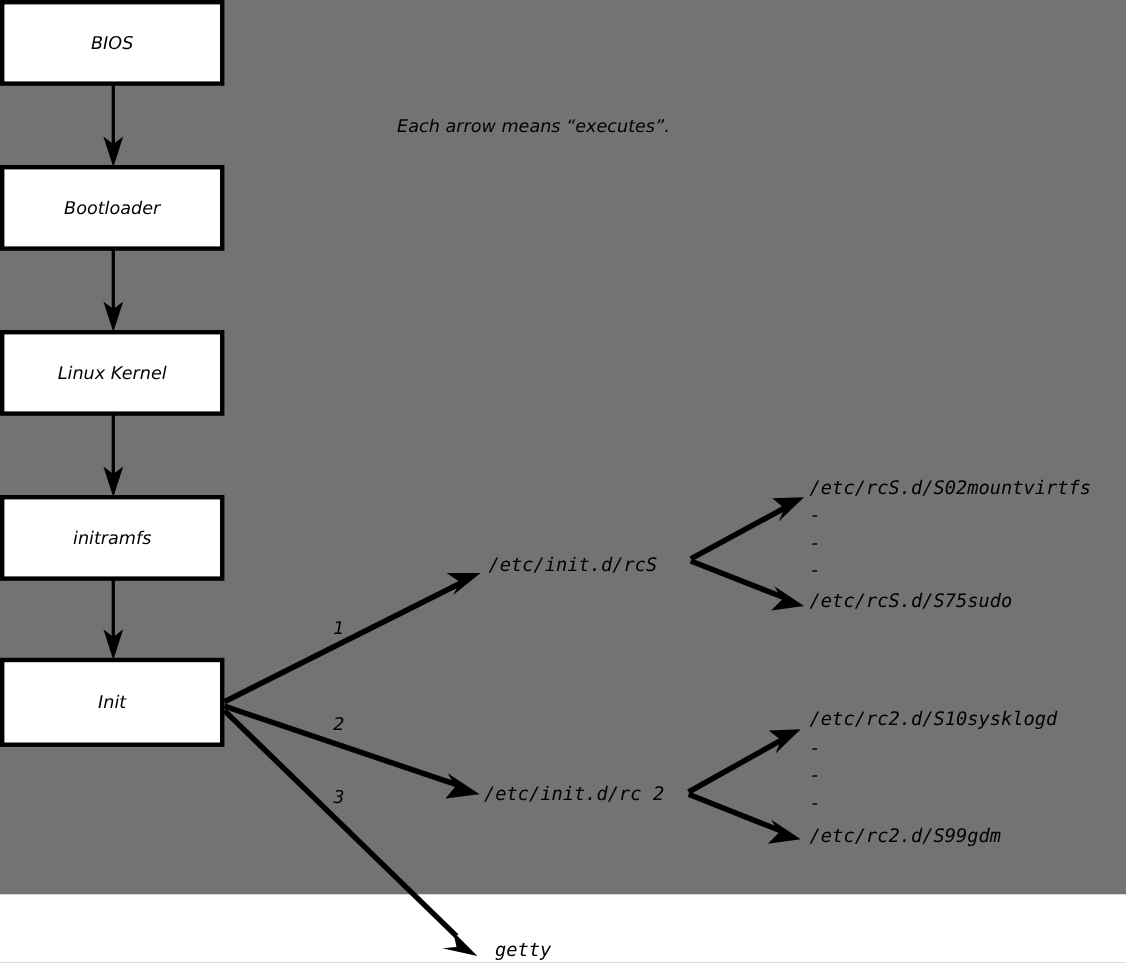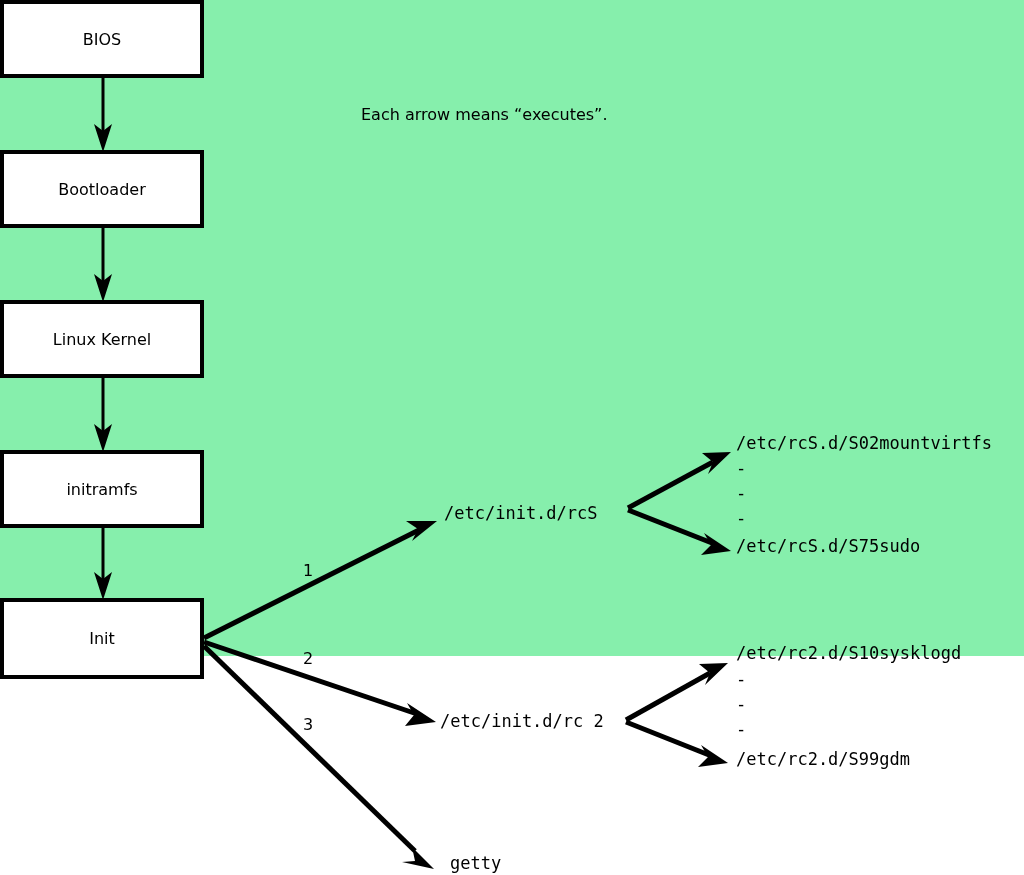--- a/index.html
+++ b/index.html
@@ -9,22 +9,23 @@
   }
   body {
     width: 1024px;
     height: 875px;
     overflow: hidden;
     font-family: "Liberation Sans", sans-serif;
   }
   #diagram-root {
     position: relative;
     width: 1024px;
-    height: 656px;
-    background: #86efac;
+    height: 813px;
+    background: #737373;
+    font-style: italic;
   }
   svg.diagram {
     display: block;
     width: 1024px;
     height: 875px;
   }
   .box-rect {
     fill: #ffffff;
     stroke: #000000;
     stroke-width: 4;

